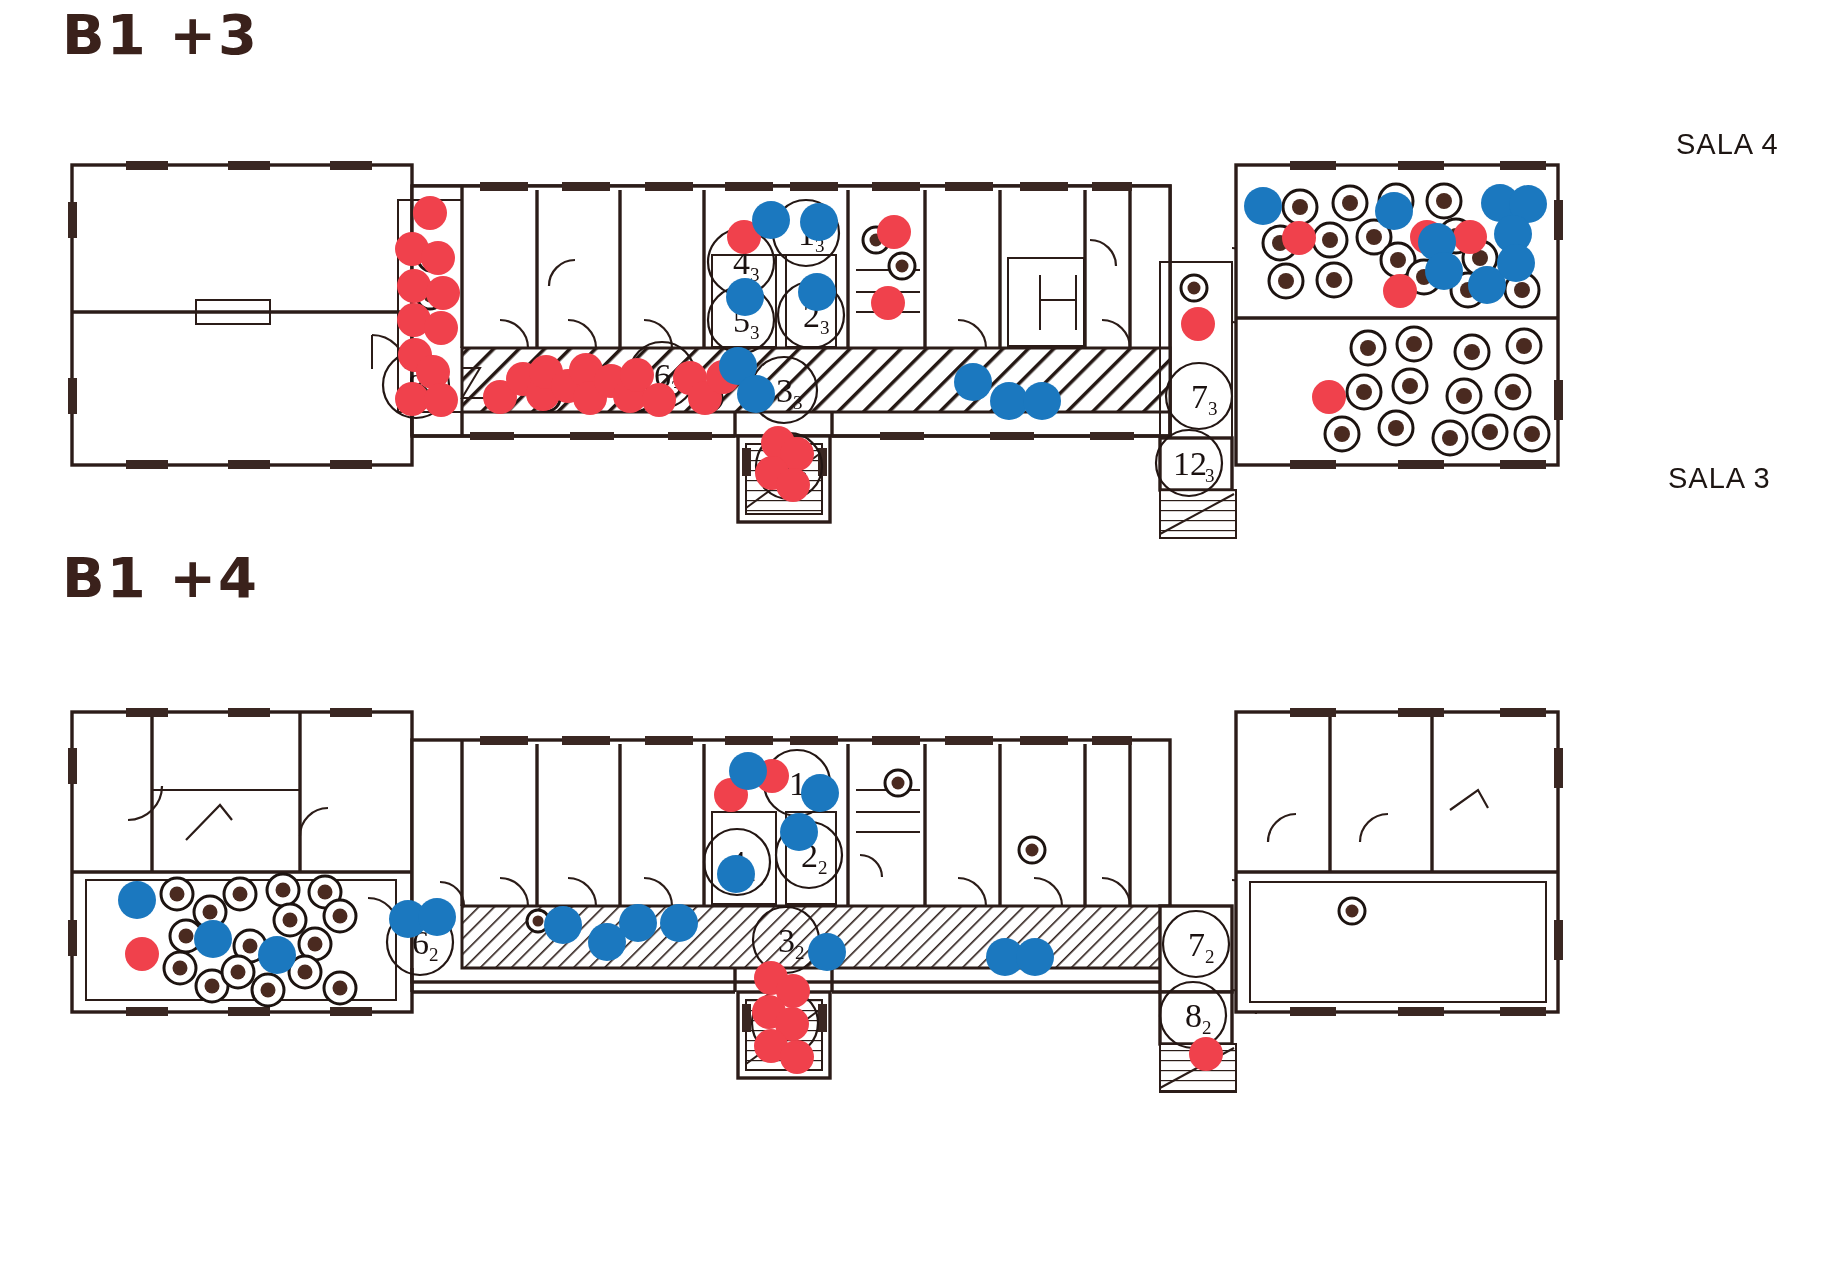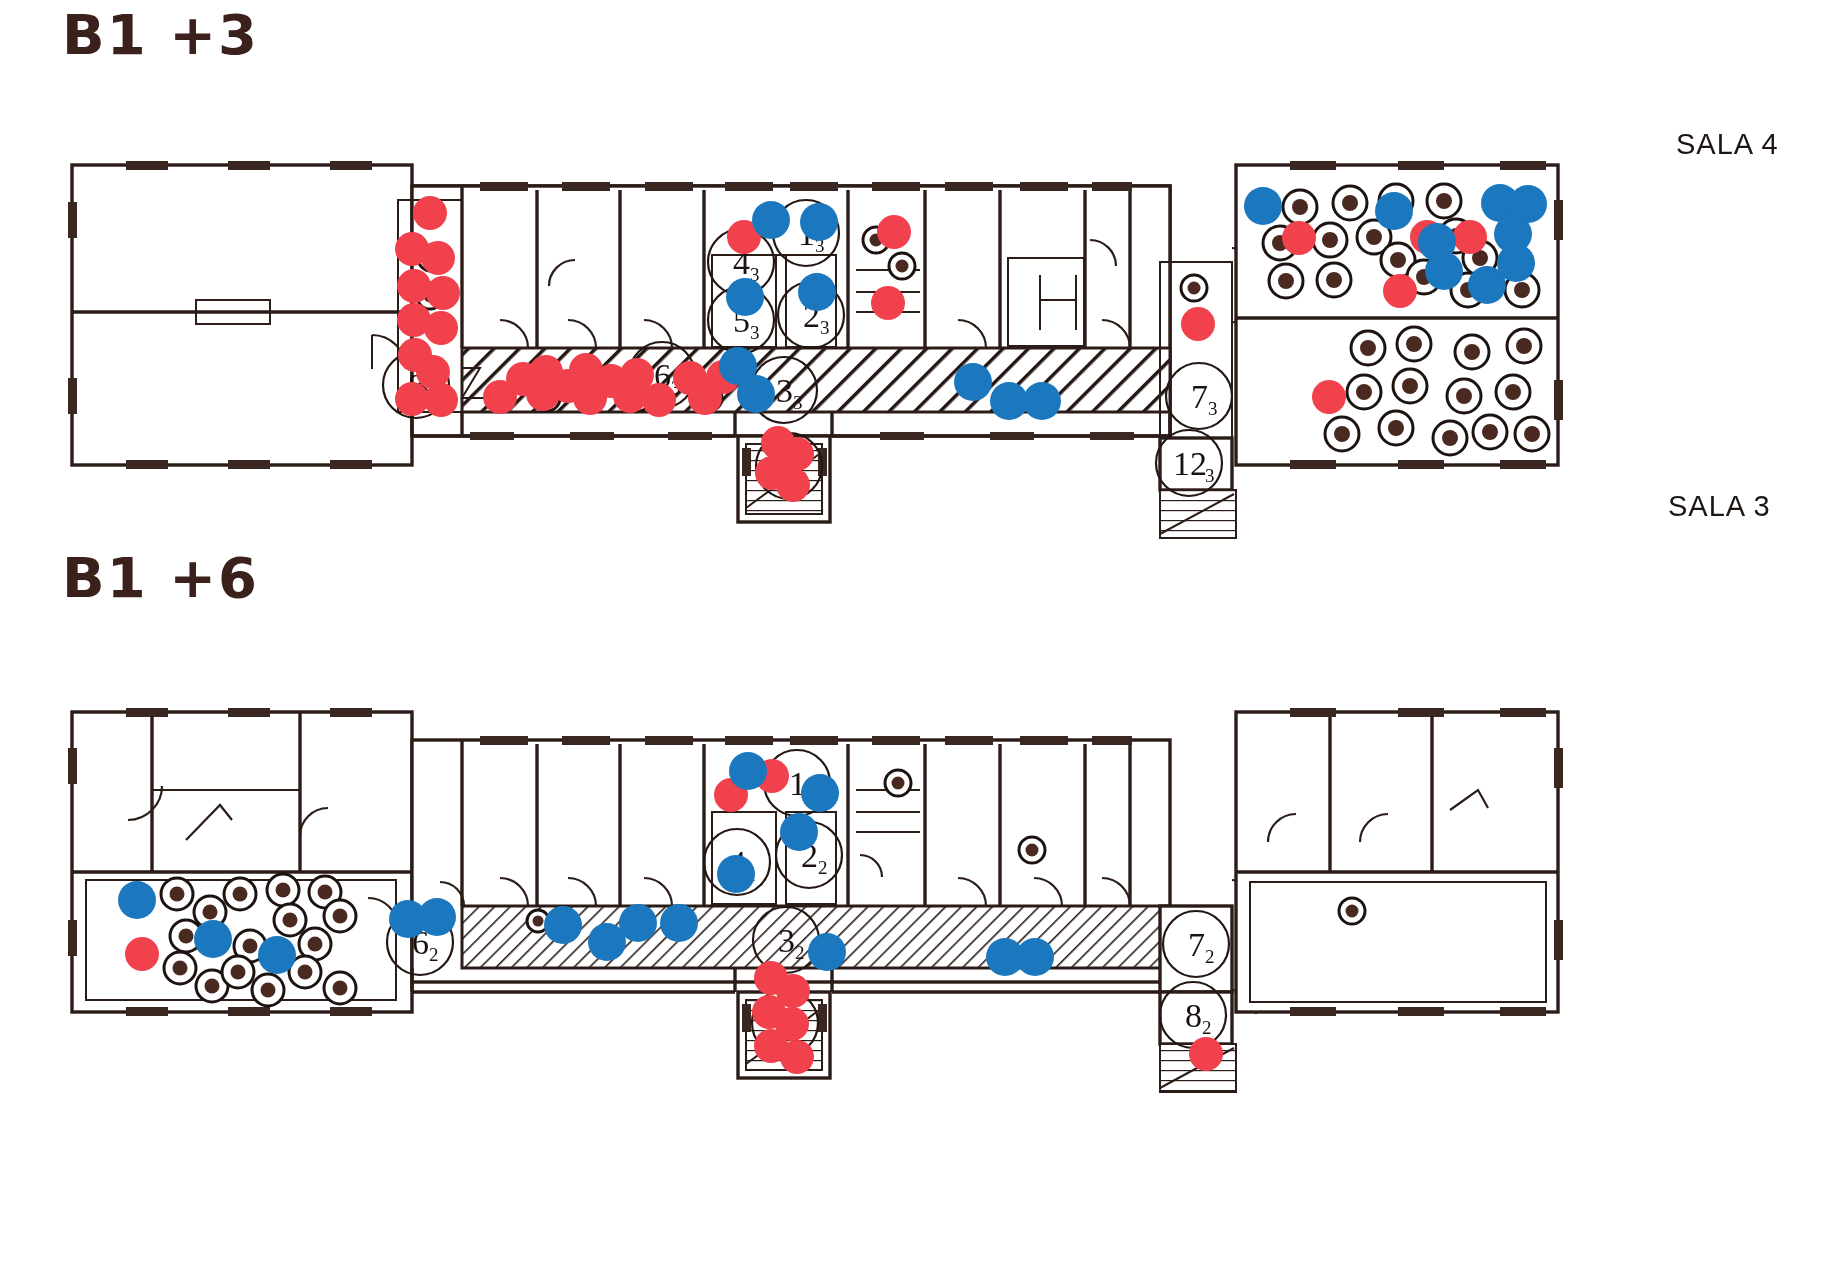--- a/index.html
+++ b/index.html
@@ -22,23 +22,23 @@
   .seat-inner{fill:#4a2a20;stroke:none;}
   .dot-red{fill:#f0414c;}
   .dot-blue{fill:#1b78bf;}
 </style>
 </head>
 <body>
 
 <div class="plan-title" style="left:62px;top:2px;">B1 +3</div>
 
 <div class="sala-label" style="left:1668px;top:128px;margin-left:8px;">SALA 4</div>
-<div class="sala-label" style="left:1668px;top:490px;">SALA 3</div>
-
-<div class="plan-title" style="left:62px;top:545px;">B1 +6</div>
+<div class="sala-label" style="left:1668px;top:462px;">SALA 3</div>
+
+<div class="plan-title" style="left:62px;top:545px;">B1 +4</div>
 
 <svg width="1830" height="1282">
   <defs>
     <pattern id="hatch45" width="18" height="18" patternUnits="userSpaceOnUse" patternTransform="rotate(45)">
       <rect width="18" height="18" fill="#ffffff"></rect>
       <line x1="0" y1="0" x2="0" y2="18" stroke="#241713" stroke-width="7"></line>
     </pattern>
     <pattern id="hatchFine" width="11" height="11" patternUnits="userSpaceOnUse" patternTransform="rotate(45)">
       <rect width="11" height="11" fill="#ffffff"></rect>
       <line x1="0" y1="0" x2="0" y2="11" stroke="#2b1c18" stroke-width="3.2"></line>

